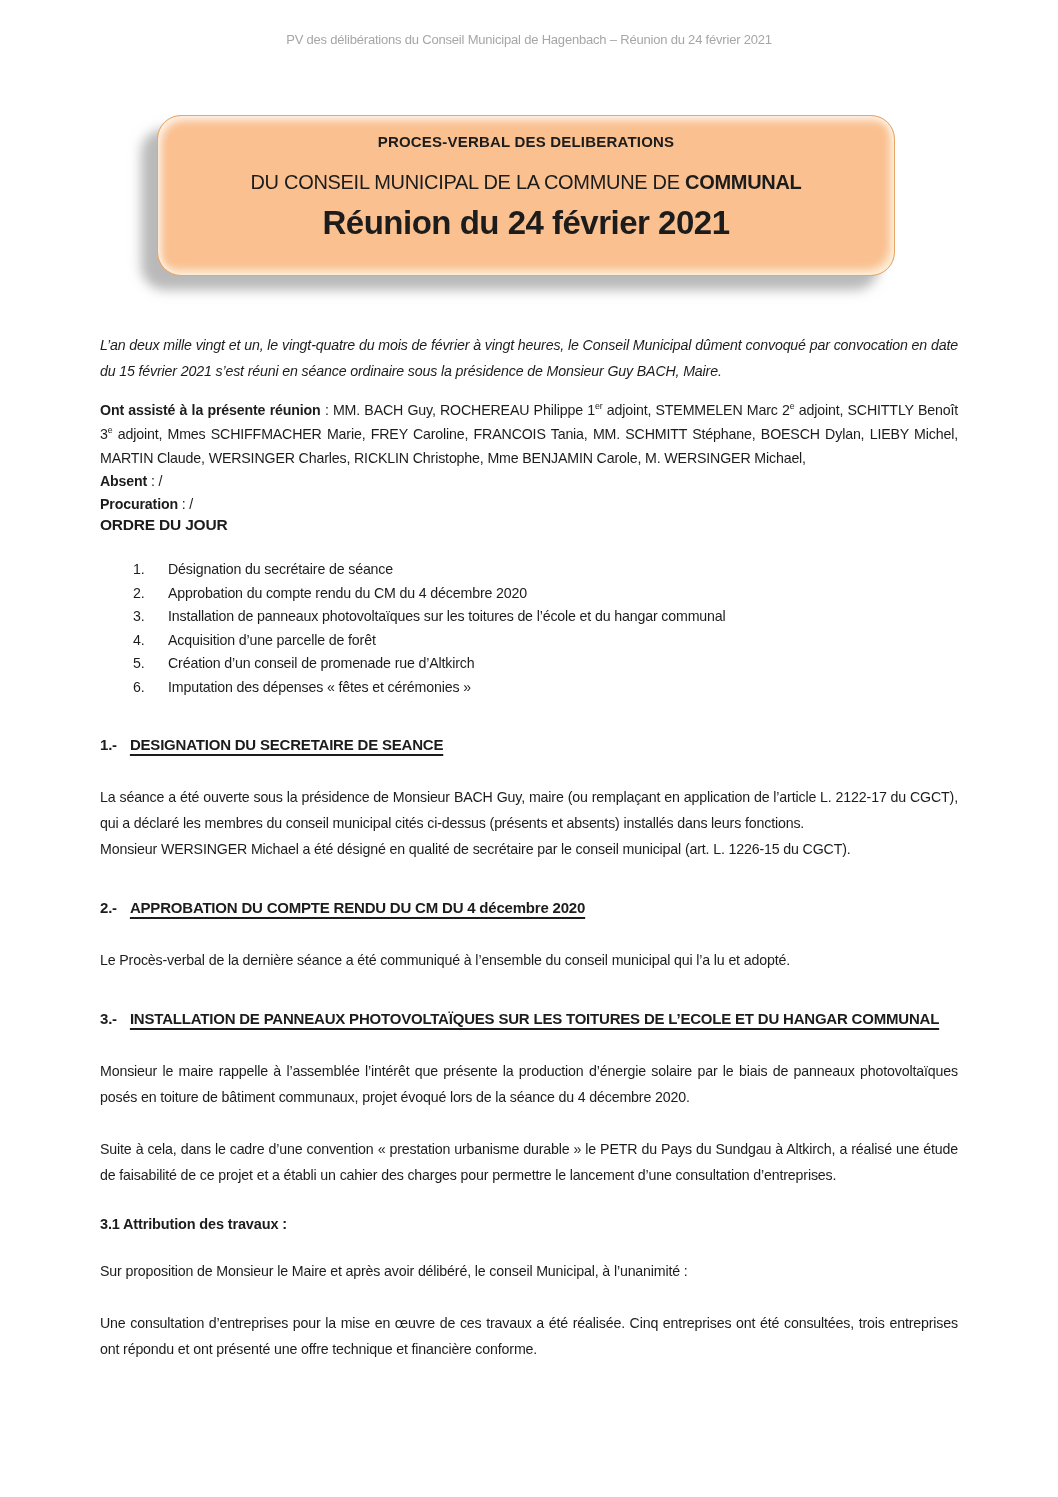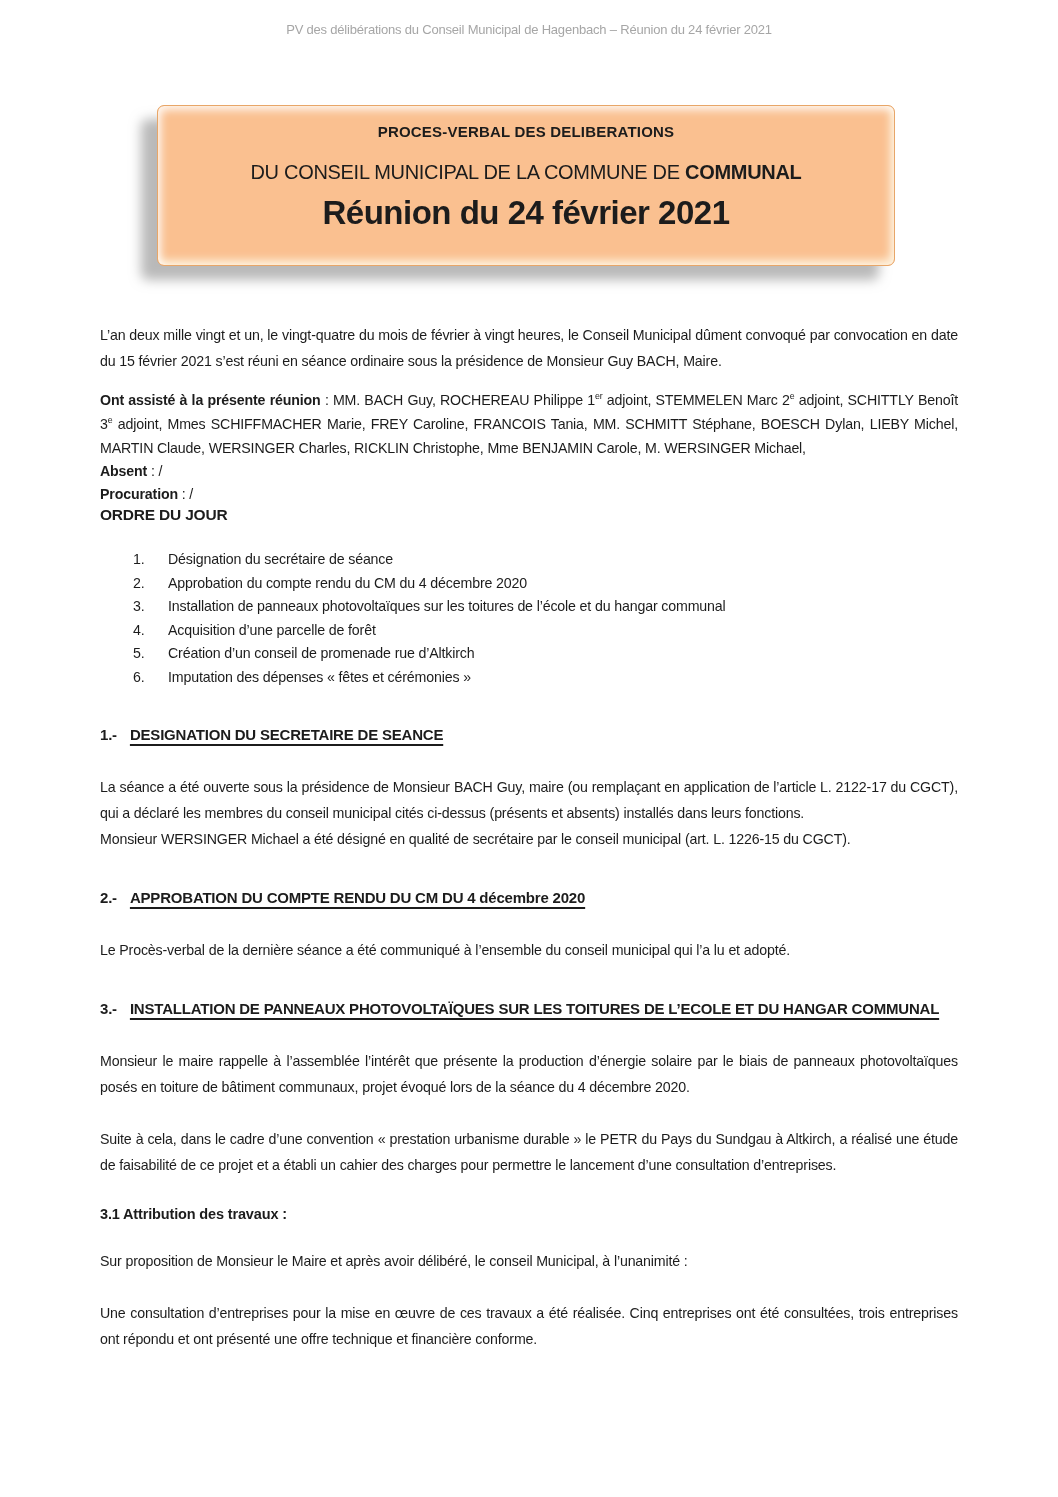--- a/index.html
+++ b/index.html
@@ -5,49 +5,49 @@
   * { margin: 0; padding: 0; box-sizing: border-box; }
   html, body { background: #ffffff; }
   body {
     width: 1058px; height: 1497px;
     font-family: "Liberation Sans", sans-serif;
     color: #1c1c1c;
     overflow: hidden;
     position: relative;
   }
   .page-header {
-    padding-top: 22px;
+    padding-top: 32px;
     text-align: center;
     font-size: 13px;
     color: #a6a6a6;
     letter-spacing: -0.2px;
   }
   .title-box {
     margin: 68px 0 0 157px;
     width: 738px;
     height: 161px;
     background: #FAC090;
     border: 1px solid #e8a668;
-    border-radius: 7px;
+    border-radius: 24px;
     box-shadow: -16px 14px 12px rgba(128,128,128,0.55),
                 inset 3px 4px 8px rgba(255,255,255,0.85),
                 inset -4px -5px 9px rgba(255,255,240,0.75);
     text-align: center;
     padding-top: 17px;
   }
   .title-line1 { font-size: 15px; font-weight: bold; letter-spacing: 0.2px; }
   .title-line2 { font-size: 20px; margin-top: 21px; letter-spacing: -0.3px; }
   .title-line3 { font-size: 33px; font-weight: bold; margin-top: 10px; letter-spacing: -0.5px; }
   .content {
     margin: 0 100px;
     font-size: 14.2px;
     letter-spacing: -0.15px;
   }
   .para { text-align: justify; line-height: 26px; }
-  .intro-para { margin-top: 56px; }
+  .intro-para { margin-top: 56px; font-style: italic; }
   .attendance-para { margin-top: 14px; line-height: 24px; }
   .kv-line { line-height: 23px; }
   .bold { font-weight: bold; }
   sup.sup { font-size: 0.62em; vertical-align: super; line-height: 0; }
   .odj-title { font-size: 15.5px; font-weight: bold; letter-spacing: -0.2px; }
   .agenda { margin-top: 24px; padding-left: 33px; }
   .agenda-item { line-height: 23.5px; display: flex; }
   .agenda-num { width: 35px; flex: 0 0 35px; }
   .section-title {
     margin-top: 32px;

